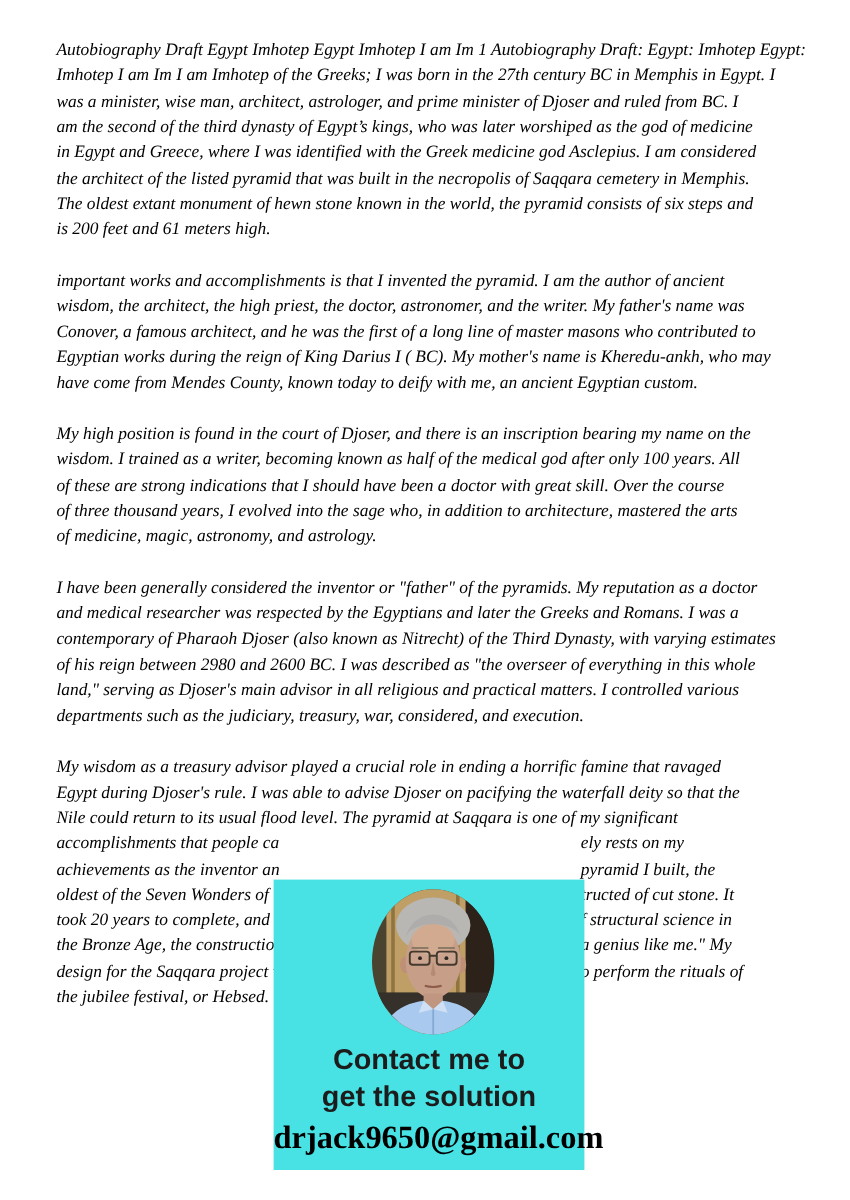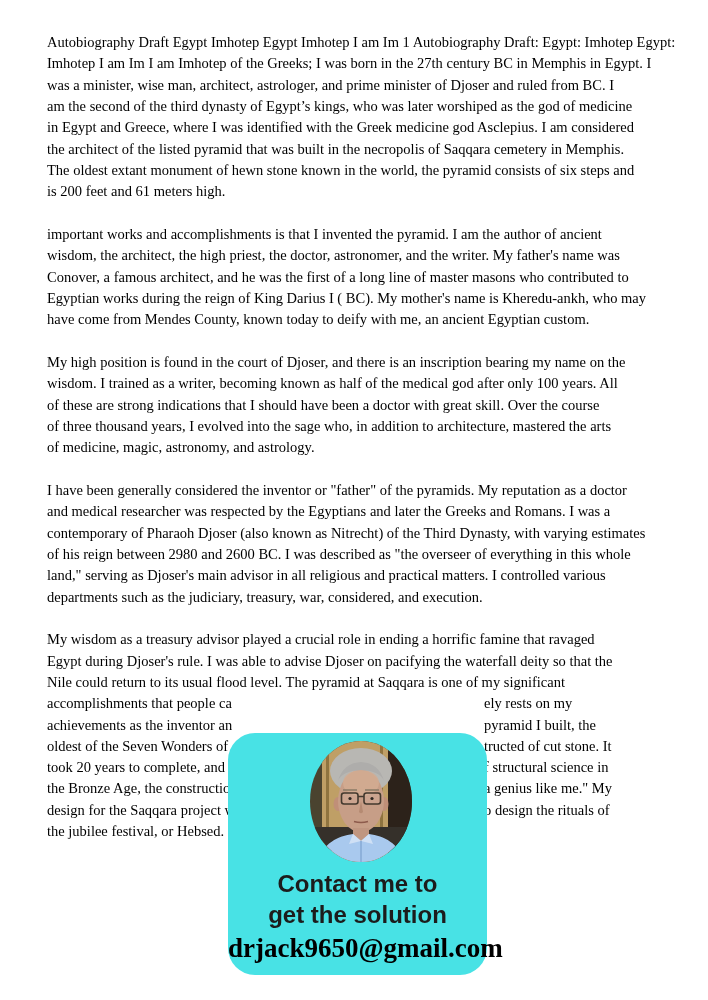--- a/index.html
+++ b/index.html
@@ -17,30 +17,29 @@
   .doc-text {
     position: absolute;
     left: 47px; top: 32px;
     width: 620px;
     font-size: 14.5px;
     line-height: 21.33px;
     color: #000000;
   }
   .paragraph { margin-bottom: 21.33px; }
   .paragraph:last-child { margin-bottom: 0; }
-  .line { position: relative; white-space: nowrap; height: 21.33px; }
+  .line { position: relative; white-space: nowrap; height: 21.33px; font-style: italic; }
   .line .rfrag { position: absolute; left: 437px; top: 0; }
   
   .overlay-card {
     position: absolute;
     left: 228px; top: 733px;
     width: 259px; height: 242px;
     z-index: 5;
     text-align: center;
-    border-radius: 27px;
   }
   .portrait {
     position: absolute;
     left: 82px; top: 8px;
     width: 102px; height: 121px;
     display: block;
   }
   .overlay-heading {
     position: absolute;
     left: 0; top: 135px;
@@ -102,21 +101,21 @@
       </div>
       <div class="paragraph">
         <div class="line">My wisdom as a treasury advisor played a crucial role in ending a horrific famine that ravaged</div>
         <div class="line">Egypt during Djoser's rule. I was able to advise Djoser on pacifying the waterfall deity so that the</div>
         <div class="line">Nile could return to its usual flood level. The pyramid at Saqqara is one of my significant</div>
         <div class="line"><span>accomplishments that people ca</span><span class="rfrag">ely rests on my</span></div>
         <div class="line"><span>achievements as the inventor an</span><span class="rfrag">pyramid I built, the</span></div>
         <div class="line"><span>oldest of the Seven Wonders of</span><span class="rfrag">tructed of cut stone. It</span></div>
         <div class="line"><span>took 20 years to complete, and g</span><span class="rfrag">f structural science in</span></div>
         <div class="line"><span>the Bronze Age, the constructio</span><span class="rfrag">a genius like me." My</span></div>
-        <div class="line"><span>design for the Saqqara project w</span><span class="rfrag">o design the rituals of</span></div>
+        <div class="line"><span>design for the Saqqara project w</span><span class="rfrag">o perform the rituals of</span></div>
         <div class="line">the jubilee festival, or Hebsed.</div>
       </div>
     </div>
 
   <aside class="overlay-card" style="background: rgb(72, 226, 229);">
     <svg class="portrait" viewBox="0 0 102 121" xmlns="http://www.w3.org/2000/svg" aria-hidden="true">
       <defs>
         <clipPath id="ovalClip">
             <ellipse cx="51" cy="60.5" rx="51" ry="60.5"></ellipse>
           </clipPath>

